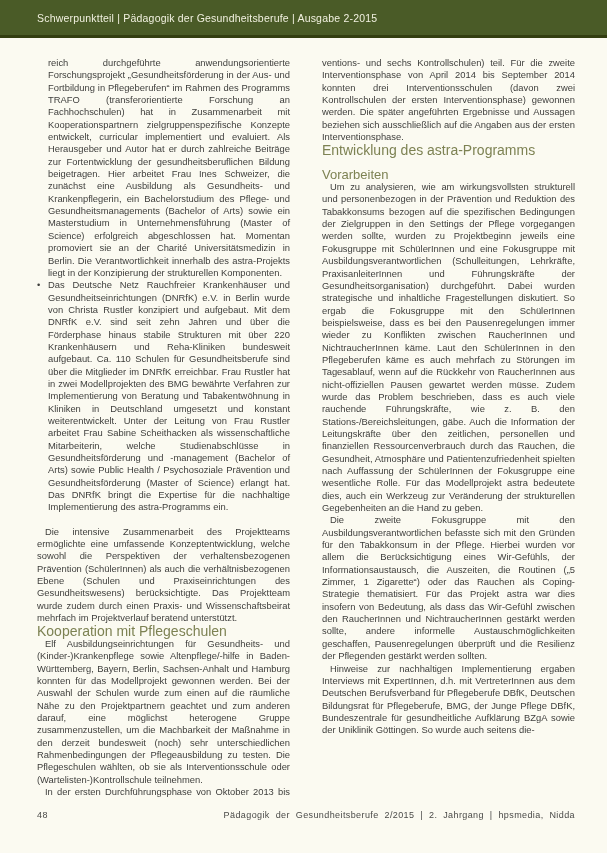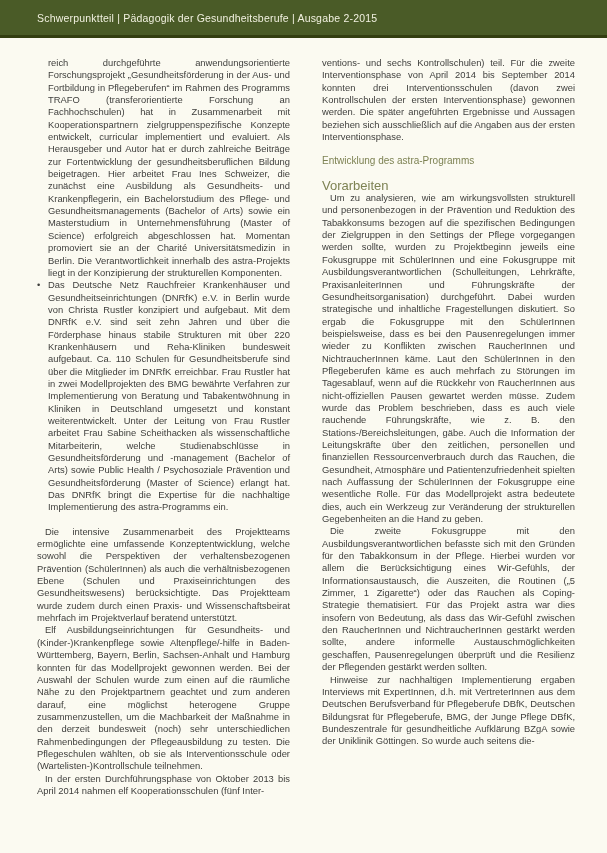--- a/index.html
+++ b/index.html
@@ -48,23 +48,23 @@
   .section-heading {
     font-variant: small-caps;
     font-size: 14px;
     letter-spacing: 0.4px;
     color: #3b3b39;
     margin: 9px 0 7px 0;
     font-weight: 400;
   }
   .subheading {
     color: #7d8253;
-    font-size: 10px;
+    font-size: 14px;
     line-height: 12.35px;
-    margin-top: 12px;
+    margin-top: 1px;
     font-weight: 400;
   }
   .subsubheading {
     color: #7d8253;
     font-size: 13px;
     line-height: 12.35px;
     margin-top: 12px;
     font-weight: 400;
   }
 
@@ -92,29 +92,34 @@
     <div class="col">
       <div class="bullet-item">
         <span>reich durchgeführte anwendungsorientierte Forschungsprojekt „Gesundheitsförderung in der Aus- und Fortbildung in Pflegeberufen“ im Rahmen des Programms TRAFO (transferorientierte Forschung an Fachhochschulen) hat in Zusammenarbeit mit Kooperationspartnern zielgruppenspezifische Konzepte entwickelt, curricular implementiert und evaluiert. Als Herausgeber und Autor hat er durch zahlreiche Beiträge zur Fortentwicklung der gesundheitsberuflichen Bildung beigetragen. Hier arbeitet Frau Ines Schweizer, die zunächst eine Ausbildung als Gesundheits- und Krankenpflegerin, ein Bachelorstudium des Pflege- und Gesundheitsmanagements (Bachelor of Arts) sowie ein Masterstudium in Unternehmensführung (Master of Science) erfolgreich abgeschlossen hat. Momentan promoviert sie an der Charité Universitätsmedizin in Berlin. Die Verantwortlichkeit innerhalb des astra-Projekts liegt in der Konzipierung der strukturellen Komponenten.</span>
       </div>
       <div class="bullet-item">
         <span class="bullet">•</span>
         <span>Das Deutsche Netz Rauchfreier Krankenhäuser und Gesundheitseinrichtungen (DNRfK) e.V. in Berlin wurde von Christa Rustler konzipiert und aufgebaut. Mit dem DNRfK e.V. sind seit zehn Jahren und über die Förderphase hinaus stabile Strukturen mit über 220 Krankenhäusern und Reha-Kliniken bundesweit aufgebaut. Ca. 110 Schulen für Gesundheitsberufe sind über die Mitglieder im DNRfK erreichbar. Frau Rustler hat in zwei Modellprojekten des BMG bewährte Verfahren zur Implementierung von Beratung und Tabakentwöhnung in Kliniken in Deutschland umgesetzt und konstant weiterentwickelt. Unter der Leitung von Frau Rustler arbeitet Frau Sabine Scheithacken als wissenschaftliche Mitarbeiterin, welche Studienabschlüsse in Gesundheitsförderung und -management (Bachelor of Arts) sowie Public Health / Psychosoziale Prävention und Gesundheitsförderung (Master of Science) erlangt hat. Das DNRfK bringt die Expertise für die nachhaltige Implementierung des astra-Programms ein.</span>
       </div>
       <div class="gap"></div>
       <p class="indent">Die intensive Zusammenarbeit des Projektteams ermöglichte eine umfassende Konzeptentwicklung, welche sowohl die Perspektiven der verhaltensbezogenen Prävention (SchülerInnen) als auch die verhältnisbezogenen Ebene (Schulen und Praxiseinrichtungen des Gesundheitswesens) berücksichtigte. Das Projektteam wurde zudem durch einen Praxis- und Wissenschaftsbeirat mehrfach im Projektverlauf beratend unterstützt.</p>
+      <h3 class="subheading">Kooperation mit Pflegeschulen</h3>
       <p class="indent">Elf Ausbildungseinrichtungen für Gesundheits- und (Kinder-)Krankenpflege sowie Altenpflege/-hilfe in Baden-Württemberg, Bayern, Berlin, Sachsen-Anhalt und Hamburg konnten für das Modellprojekt gewonnen werden. Bei der Auswahl der Schulen wurde zum einen auf die räumliche Nähe zu den Projektpartnern geachtet und zum anderen darauf, eine möglichst heterogene Gruppe zusammenzustellen, um die Machbarkeit der Maßnahme in den derzeit bundesweit (noch) sehr unterschiedlichen Rahmenbedingungen der Pflegeausbildung zu testen. Die Pflegeschulen wählten, ob sie als Interventionsschule oder (Wartelisten-)Kontrollschule teilnehmen.</p>
       <p class="indent">In der ersten Durchführungsphase von Oktober 2013 bis April 2014 nahmen elf Kooperationsschulen (fünf Inter-</p>
     </div>
 
     <div class="col">
       <p>ventions- und sechs Kontrollschulen) teil. Für die zweite Interventionsphase von April 2014 bis September 2014 konnten drei Interventionsschulen (davon zwei Kontrollschulen der ersten Interventionsphase) gewonnen werden. Die später angeführten Ergebnisse und Aussagen beziehen sich ausschließlich auf die Angaben aus der ersten Interventionsphase.</p>
       <h3 class="subheading">Entwicklung des astra-Programms</h3>
       <h4 class="subsubheading">Vorarbeiten</h4>
       <p class="indent">Um zu analysieren, wie am wirkungsvollsten strukturell und personenbezogen in der Prävention und Reduktion des Tabakkonsums bezogen auf die spezifischen Bedingungen der Zielgruppen in den Settings der Pflege vorgegangen werden sollte, wurden zu Projektbeginn jeweils eine Fokusgruppe mit SchülerInnen und eine Fokusgruppe mit Ausbildungsverantwortlichen (Schulleitungen, Lehrkräfte, PraxisanleiterInnen und Führungskräfte der Gesundheitsorganisation) durchgeführt. Dabei wurden strategische und inhaltliche Fragestellungen diskutiert. So ergab die Fokusgruppe mit den SchülerInnen beispielsweise, dass es bei den Pausenregelungen immer wieder zu Konflikten zwischen RaucherInnen und NichtraucherInnen käme. Laut den SchülerInnen in den Pflegeberufen käme es auch mehrfach zu Störungen im Tagesablauf, wenn auf die Rückkehr von RaucherInnen aus nicht-offiziellen Pausen gewartet werden müsse. Zudem wurde das Problem beschrieben, dass es auch viele rauchende Führungskräfte, wie z. B. den Stations-/Bereichsleitungen, gäbe. Auch die Information der Leitungskräfte über den zeitlichen, personellen und finanziellen Ressourcenverbrauch durch das Rauchen, die Gesundheit, Atmosphäre und Patientenzufriedenheit spielten nach Auffassung der SchülerInnen der Fokusgruppe eine wesentliche Rolle. Für das Modellprojekt astra bedeutete dies, auch ein Werkzeug zur Veränderung der strukturellen Gegebenheiten an die Hand zu geben.</p>
       <p class="indent">Die zweite Fokusgruppe mit den Ausbildungsverantwortlichen befasste sich mit den Gründen für den Tabakkonsum in der Pflege. Hierbei wurden vor allem die Berücksichtigung eines Wir-Gefühls, der Informationsaustausch, die Auszeiten, die Routinen („5 Zimmer, 1 Zigarette“) oder das Rauchen als Coping-Strategie thematisiert. Für das Projekt astra war dies insofern von Bedeutung, als dass das Wir-Gefühl zwischen den RaucherInnen und NichtraucherInnen gestärkt werden sollte, andere informelle Austauschmöglichkeiten geschaffen, Pausenregelungen überprüft und die Resilienz der Pflegenden gestärkt werden sollten.</p>
       <p class="indent">Hinweise zur nachhaltigen Implementierung ergaben Interviews mit ExpertInnen, d.h. mit VertreterInnen aus dem Deutschen Berufsverband für Pflegeberufe DBfK, Deutschen Bildungsrat für Pflegeberufe, BMG, der Junge Pflege DBfK, Bundeszentrale für gesundheitliche Aufklärung BZgA sowie der Uniklinik Göttingen. So wurde auch seitens die-</p>
     </div>
 
   </div>
 
+  <div class="footer">
+    <span class="page-number">48</span>
+    <span class="journal-info">Pädagogik der Gesundheitsberufe 2/2015 | 2. Jahrgang | hpsmedia, Nidda</span>
+  </div>
 
 </div>
 
 </body></html>

